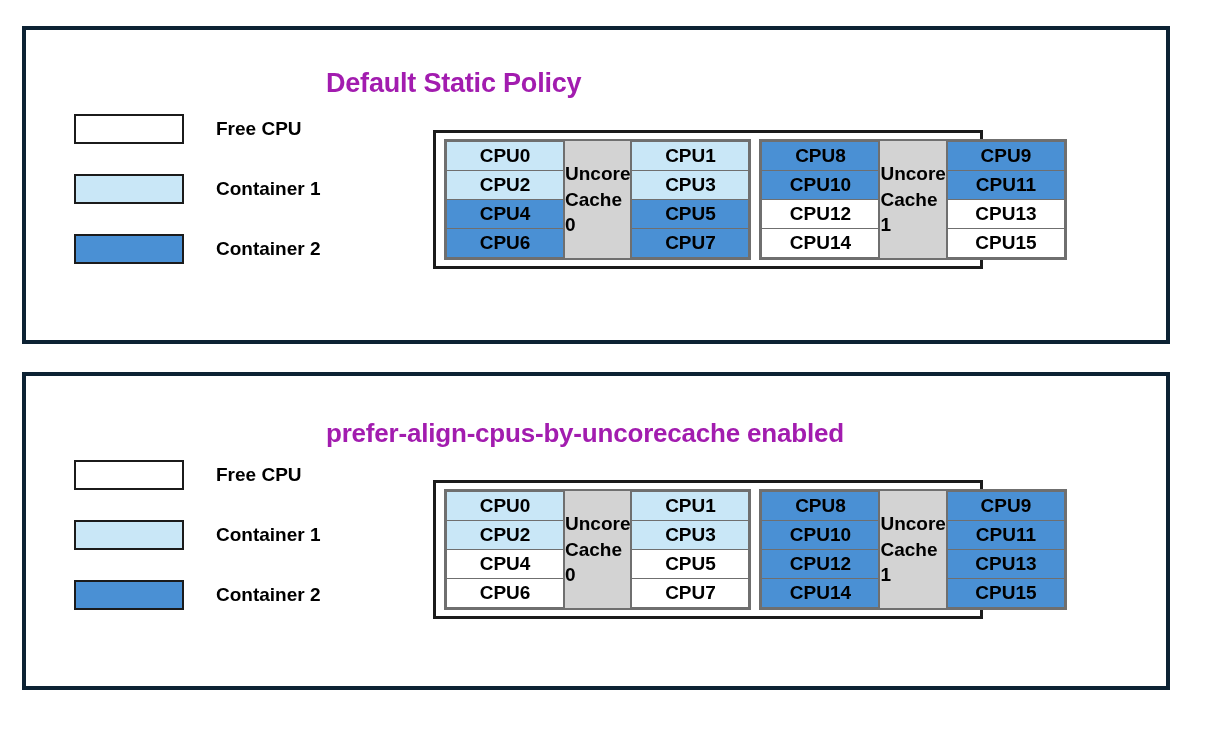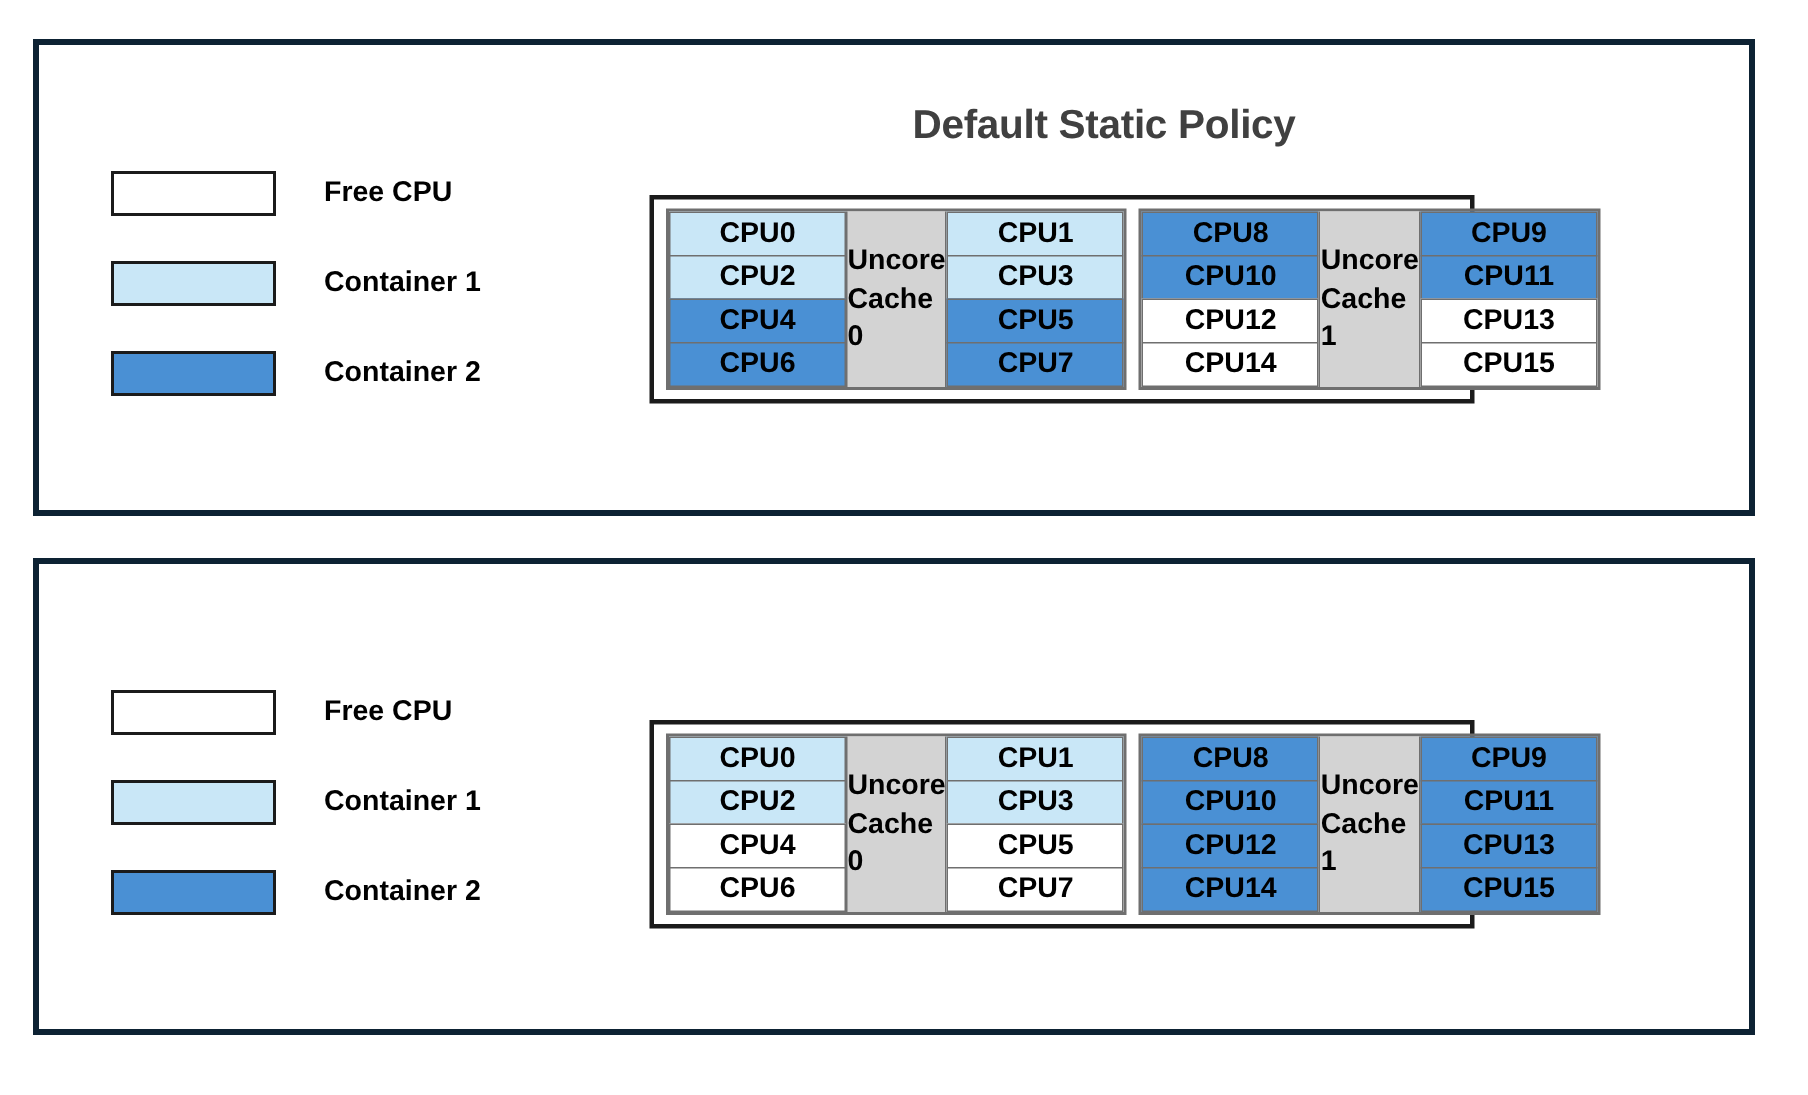--- a/index.html
+++ b/index.html
@@ -24,24 +24,24 @@
     background: #ffffff;
   }
   #panel-1 { top: 26px;  height: 318px; }
   #panel-2 { top: 372px; height: 318px; }
 
   .panel-title {
     position: absolute;
     top: 38px;
     left: 300px;
     width: 820px;
-    text-align: center;
+    text-align: left;
     font-size: 27px;
     font-weight: bold;
-    color: #404040;
+    color: #a21caf;
     letter-spacing: -0.2px;
     white-space: nowrap;
   }
   #panel-2 .panel-title {
     font-size: 26px;
     top: 42px;
   }
 
   
   .legend {
@@ -186,20 +186,21 @@
         <div class="cpu-cell" style="background: rgb(74, 144, 212);">CPU9</div>
         <div class="cpu-cell" style="background: rgb(74, 144, 212);">CPU11</div>
         <div class="cpu-cell" style="background: rgb(255, 255, 255);">CPU13</div>
         <div class="cpu-cell" style="background: rgb(255, 255, 255);">CPU15</div>
       </div>
     </div>
   </div>
 </section>
 
 <section class="panel" id="panel-2">
+  <div class="panel-title">prefer-align-cpus-by-uncorecache enabled</div>
 
   <div class="legend">
     <div class="legend-row">
       <div class="legend-swatch" style="background: rgb(255, 255, 255);"></div>
       <div class="legend-label">Free CPU</div>
     </div>
     <div class="legend-row">
       <div class="legend-swatch" style="background: rgb(201, 231, 247);"></div>
       <div class="legend-label">Container 1</div>
     </div>

